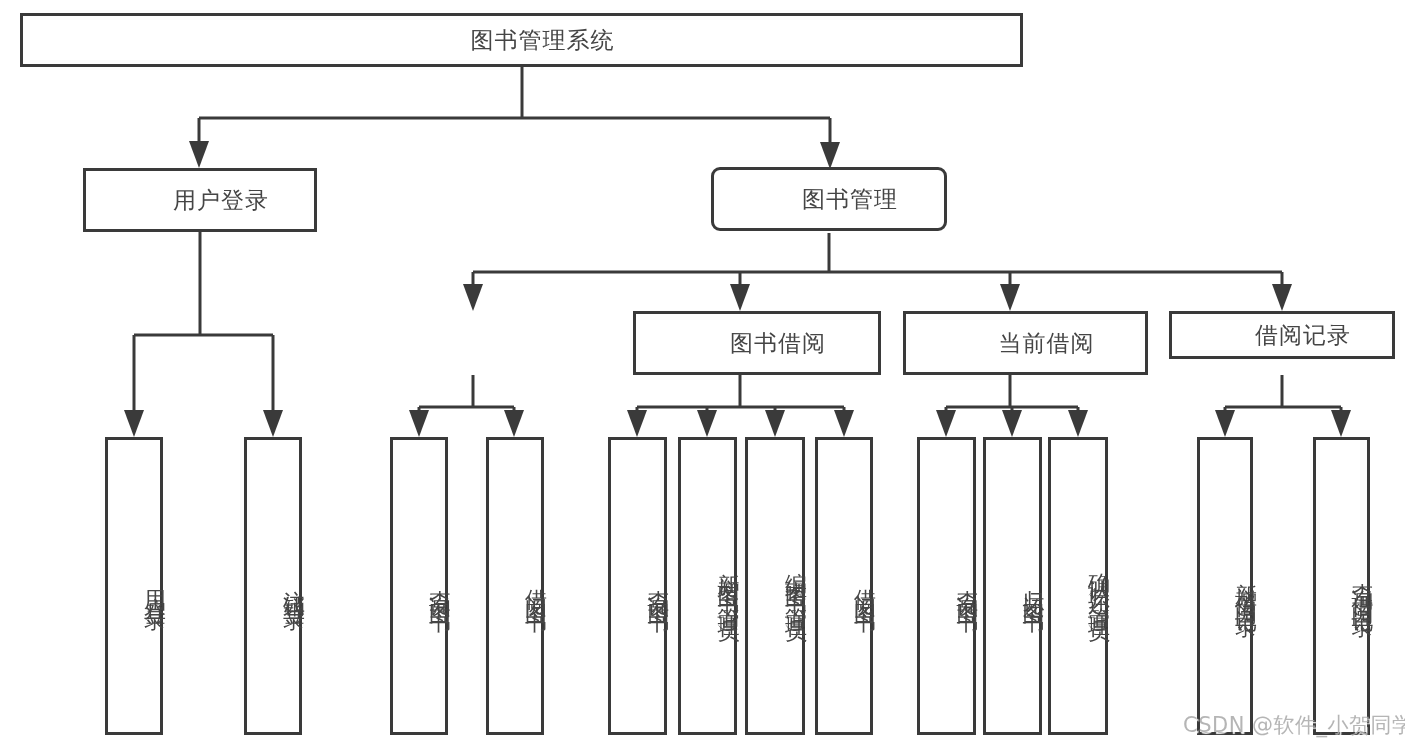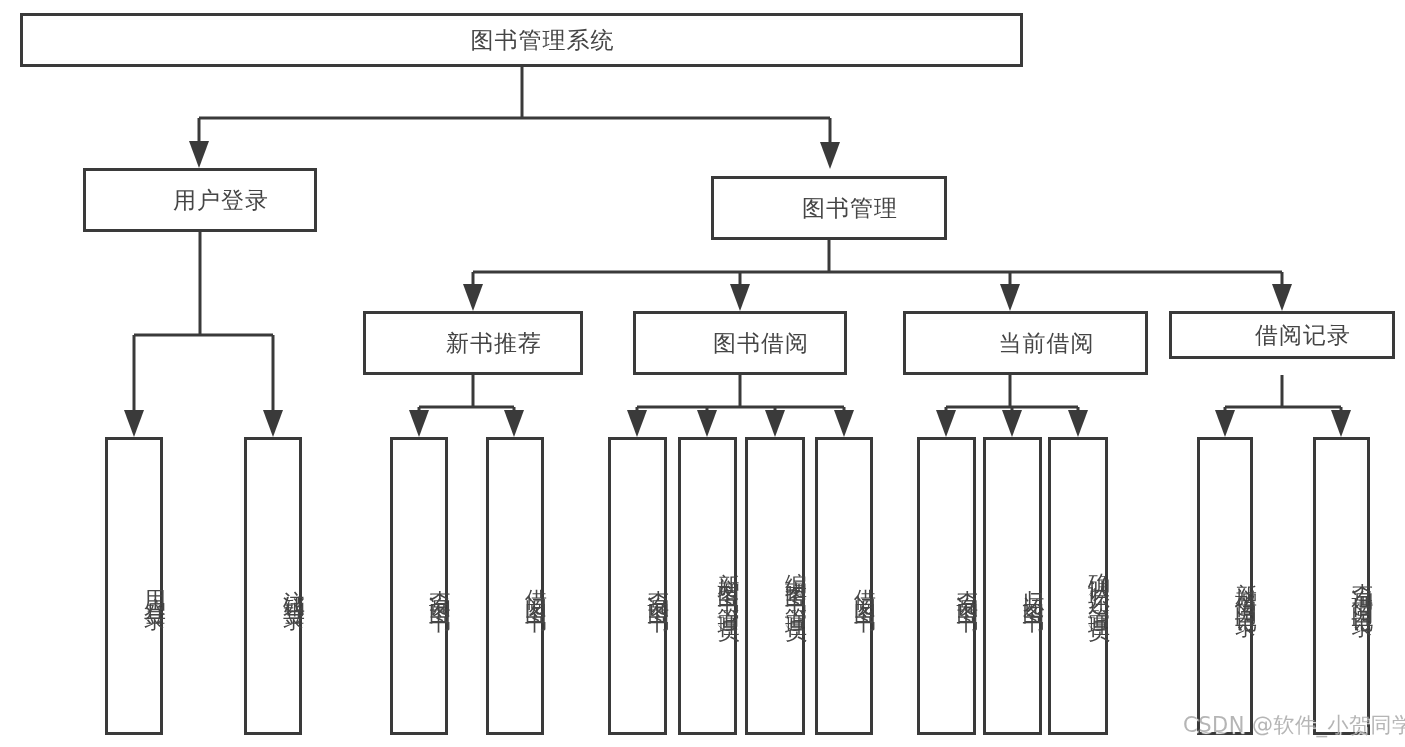--- a/index.html
+++ b/index.html
@@ -120,28 +120,25 @@
     <polygon points="1331,410 1351,410 1341,437"></polygon>
   </svg>
 
   <div class="node h-node" style="left:20px;top:13px;width:1003px;height:54px;">
     <span>图书管理系统</span>
   </div>
 
   <div class="node h-node" style="left:83px;top:168px;width:234px;height:64px;">
     <span>用户登录</span>
   </div>
-  <div class="node h-node" style="left:711px;top:176px;width:236px;height:64px;">
+  <div class="node h-node" style="left:711px;top:167px;width:236px;height:64px;border-radius:9px;">
     <span>图书管理</span>
   </div>
 
-  <div class="node h-node" style="left:363px;top:311px;width:220px;height:64px;">
-    <span>新书推荐</span>
-  </div>
-  <div class="node h-node" style="left:633px;top:311px;width:214px;height:64px;">
+  <div class="node h-node" style="left:633px;top:311px;width:248px;height:64px;">
     <span>图书借阅</span>
   </div>
   <div class="node h-node" style="left:903px;top:311px;width:245px;height:64px;">
     <span>当前借阅</span>
   </div>
   <div class="node h-node" style="left:1169px;top:311px;width:226px;height:48px;">
     <span>借阅记录</span>
   </div>
 
   <div class="node v-node" style="left:105px;top:437px;width:58px;height:298px;">

